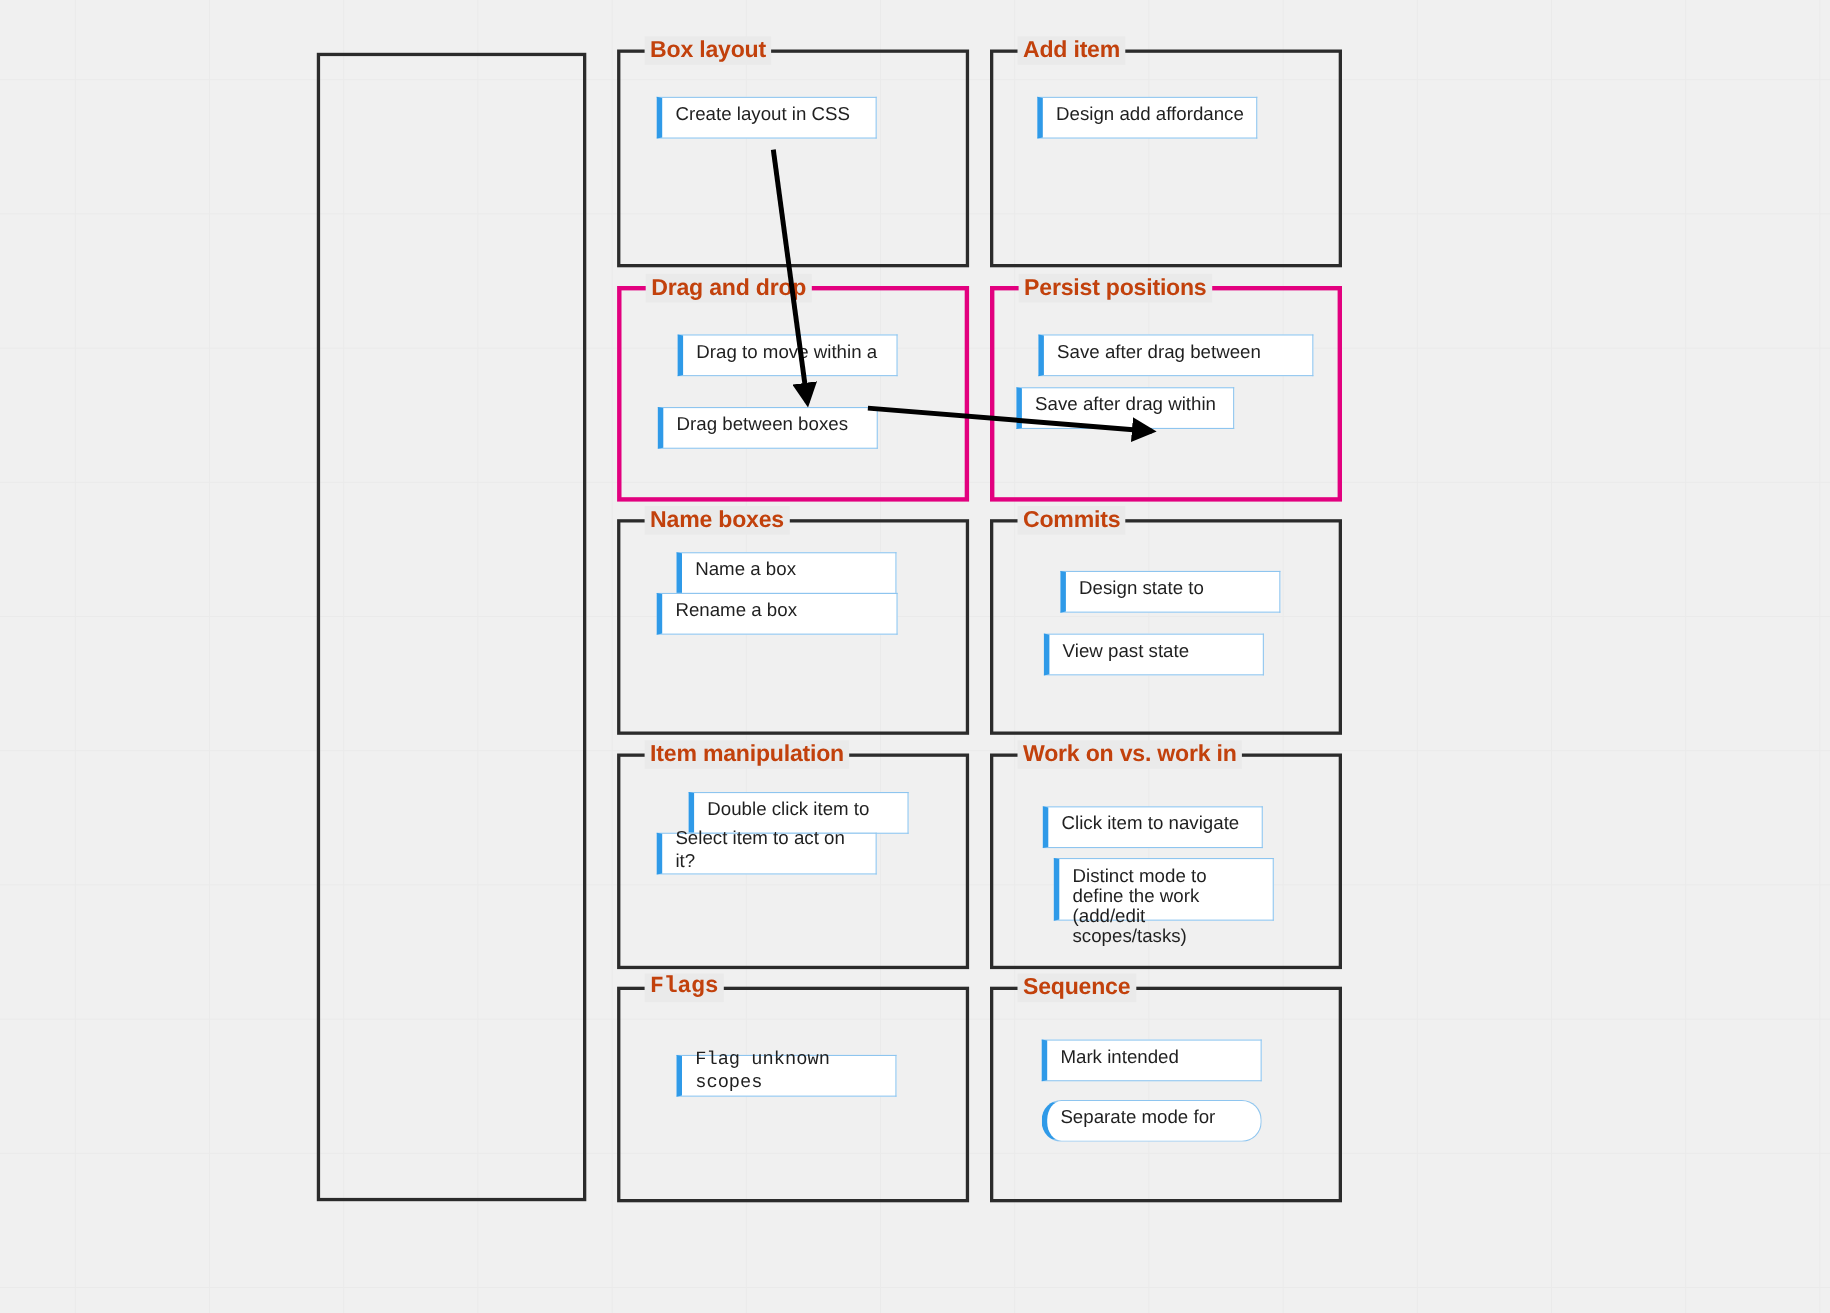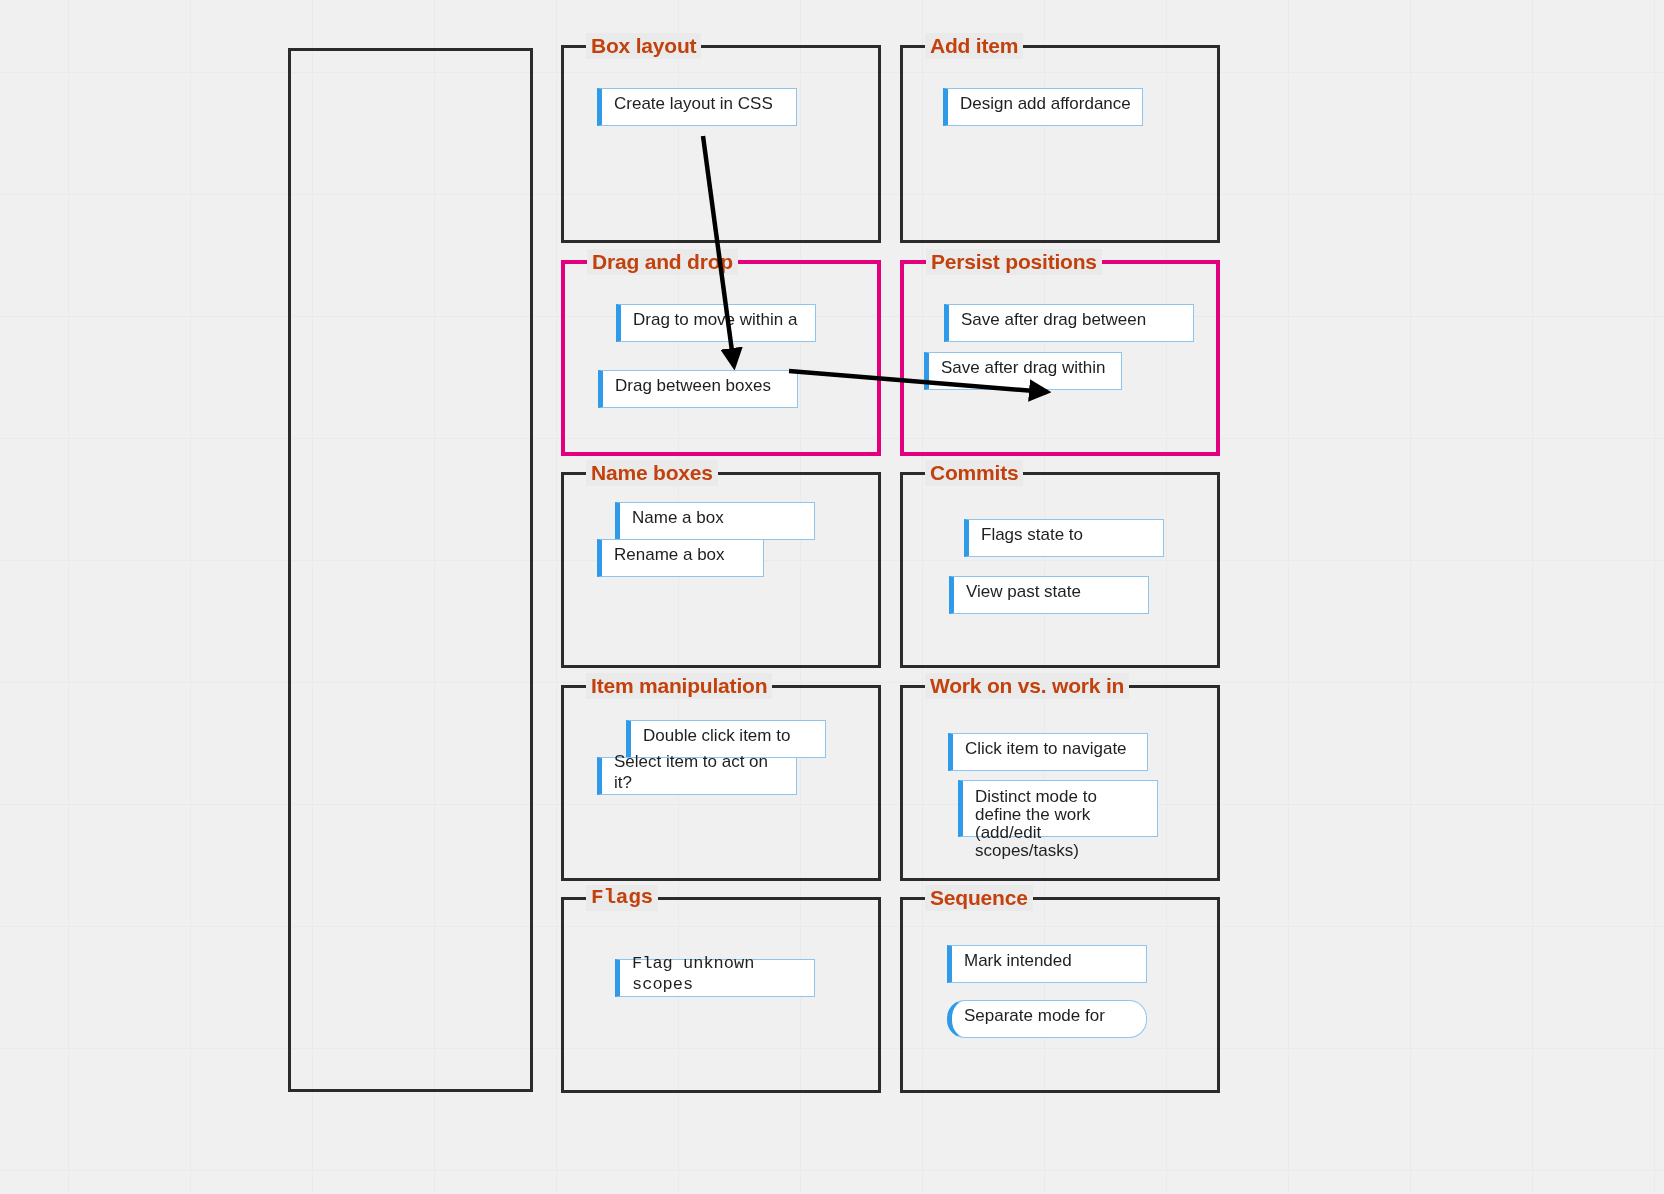--- a/index.html
+++ b/index.html
@@ -118,21 +118,21 @@
 
   <div class="scope hl" style="left:561px; top:260px; width:320px; height:196px;">
     <div class="legend">Drag and drop</div>
     <div class="card" style="left:51px; top:40px; width:200px; height:38px;">Drag to move within a</div>
     <div class="card" style="left:33px; top:106px; width:200px; height:38px;">Drag between boxes</div>
   </div>
 
   <div class="scope" style="left:561px; top:472px; width:320px; height:196px;">
     <div class="legend">Name boxes</div>
     <div class="card" style="left:51px; top:27px; width:200px; height:38px;">Name a box</div>
-    <div class="card" style="left:33px; top:64px; width:167px; height:38px;">Rename a box</div>
+    <div class="card" style="left:33px; top:64px; width:219px; height:38px;">Rename a box</div>
   </div>
 
   <div class="scope" style="left:561px; top:685px; width:320px; height:196px;">
     <div class="legend">Item manipulation</div>
     <div class="card" style="left:62px; top:32px; width:200px; height:38px;">Double click item to</div>
     <div class="card" style="left:33px; top:69px; width:200px; height:38px;">Select item to act on it?</div>
   </div>
 
   <div class="scope" style="left:561px; top:897px; width:320px; height:196px;font-family:Liberation Mono, monospace;">
     <div class="legend">Flags</div>
@@ -145,21 +145,21 @@
     <div class="card" style="left:20px; top:88px; width:198px; height:38px;">Save after drag within</div>
   </div>
 
   <div class="scope" style="left:900px; top:45px; width:320px; height:198px;">
     <div class="legend">Add item</div>
     <div class="card" style="left:40px; top:40px; width:200px; height:38px;">Design add affordance</div>
   </div>
 
   <div class="scope" style="left:900px; top:472px; width:320px; height:196px;">
     <div class="legend">Commits</div>
-    <div class="card" style="left:61px; top:44px; width:200px; height:38px;">Flags state to</div>
+    <div class="card" style="left:61px; top:44px; width:200px; height:38px;">Design state to</div>
     <div class="card" style="left:46px; top:101px; width:200px; height:38px;">View past state</div>
   </div>
 
   <div class="scope" style="left:900px; top:685px; width:320px; height:196px;">
     <div class="legend">Work on vs. work in</div>
     <div class="card" style="left:45px; top:45px; width:200px; height:38px;">Click item to navigate</div>
     <div class="card multiline" style="left:55px; top:92px; width:200px; height:57px; line-height:18px; padding-top:7px;">Distinct mode to
 define the work
 (add/edit scopes/tasks)</div>
   </div>

